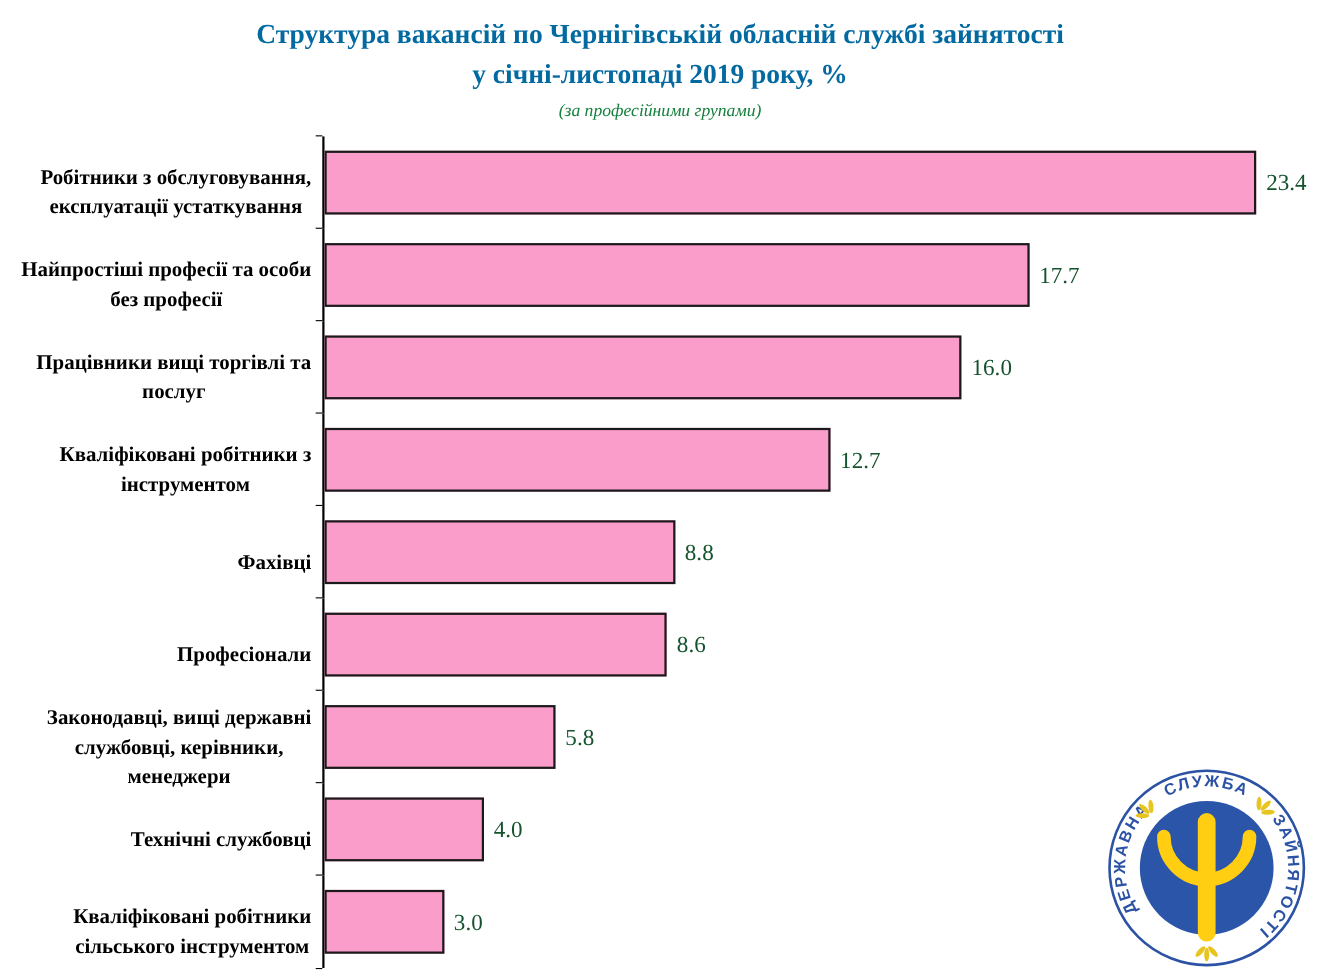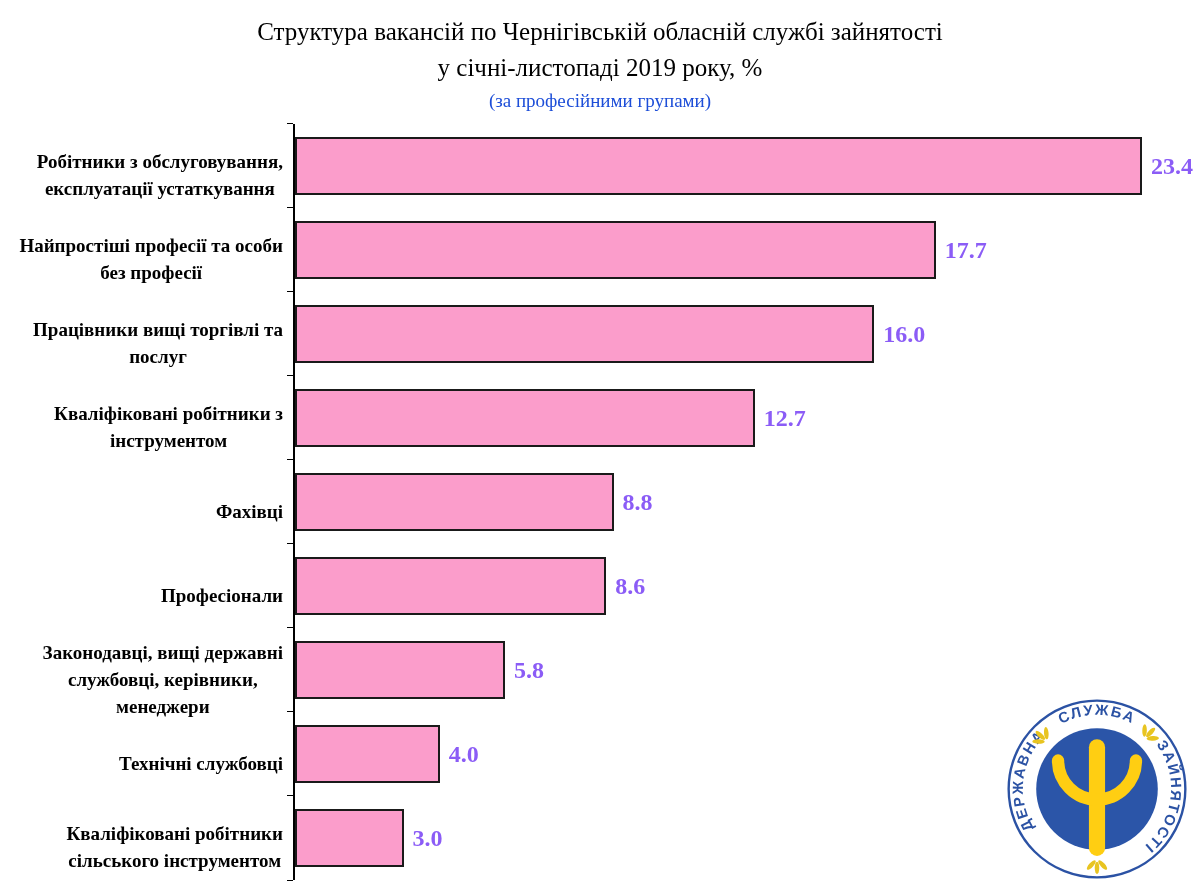--- a/index.html
+++ b/index.html
@@ -1,24 +1,24 @@
 <!DOCTYPE html>
 <html><head>
 <meta charset="utf-8">
 <style>
   * { margin: 0; padding: 0; box-sizing: border-box; }
   html, body { width: 1200px; height: 887px; background: #ffffff; overflow: hidden; }
   body { font-family: "Liberation Serif", "DejaVu Serif", serif; position: relative; }
 
   .titles { text-align: center; padding-top: 14px; }
   .title-line1, .title-line2 {
-    font-size: 25px; font-weight: normal; color: #000000; line-height: 36px;
+    font-size: 25px; font-weight: bold; color: #0369a1; line-height: 36px;
   }
   .title-line3 {
-    font-size: 19px; color: #1d4ed8; line-height: 26px; margin-top: 2px;
+    font-size: 16px; font-style: italic; color: #15803d; line-height: 26px; margin-top: 2px;
   }
 
   .chart { margin-top: 10px; display: grid; grid-template-columns: 285px 1fr; padding-left: 8px; }
   .label-cell {
     display: flex; align-items: center; justify-content: flex-end;
     padding-right: 10px; height: 84px;
   }
   .cat-label {
     font-size: 19px; font-weight: bold; color: #000; text-align: center;
     line-height: 27px; white-space: pre-line; margin-top: 18px;
@@ -34,21 +34,21 @@
   }
   .chart .row-pair:last-of-type .bar-cell::after {
     content: ""; position: absolute; left: -8px; bottom: -1px; width: 6px; height: 0;
     border-top: 1px solid #000;
   }
   .row-pair { display: contents; }
   .bar {
     height: 58px; background: #FB9DCB; border: 2px solid #1a1a1a;
   }
   .value-label {
-    font-size: 24px; font-weight: bold; color: #8b5cf6; margin-left: 9px; white-space: nowrap;
+    font-size: 21px; font-weight: normal; color: #14532d; margin-left: 9px; white-space: nowrap;
   }
 
   .logo { position: absolute; right: 8px; bottom: 3px; width: 190px; height: 190px; }
   .logo svg { width: 100%; height: 100%; }
   .logo text {
     font-family: "Liberation Sans", "DejaVu Sans", sans-serif;
     font-weight: bold; font-size: 15.5px; letter-spacing: 2px;
   }
 </style>
 </head>

